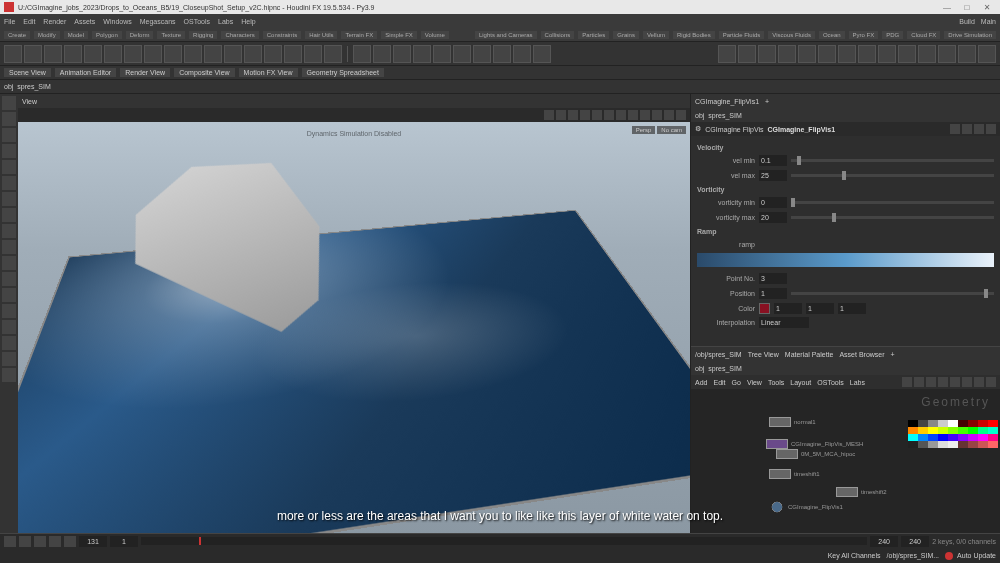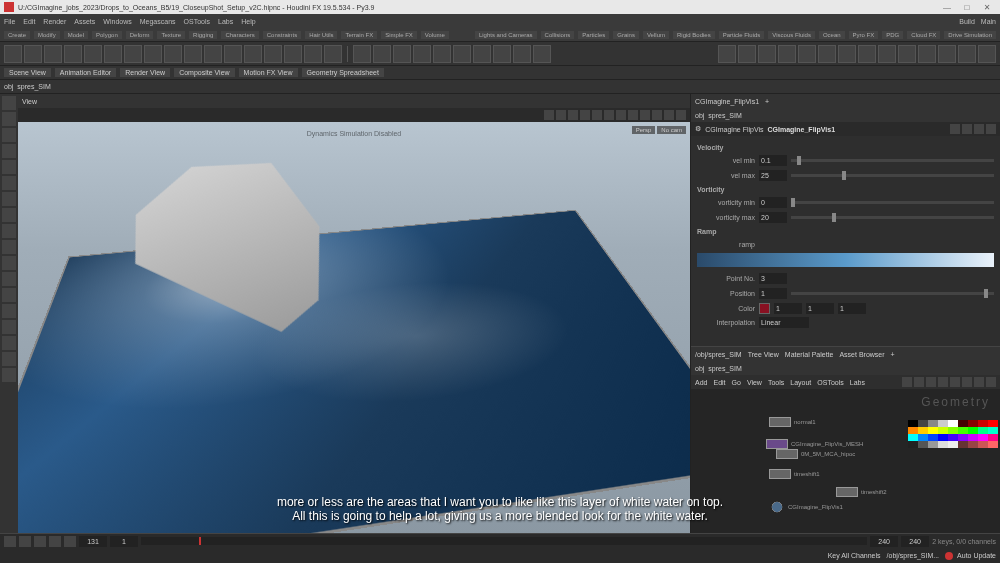--- a/index.html
+++ b/index.html
@@ -540,21 +540,20 @@
     <div class="cp" style="background: rgb(221, 221, 221);"></div>
     <div class="cp" style="background: rgb(238, 238, 238);"></div>
     <div class="cp" style="background: rgb(102, 51, 51);"></div>
     <div class="cp" style="background: rgb(153, 68, 68);"></div>
     <div class="cp" style="background: rgb(204, 85, 85);"></div>
     <div class="cp" style="background: rgb(255, 102, 102);"></div>
   </div>
 
 <div class="subtitle">
   <div class="en">more or less are the areas that I want you to like like this layer of white water on top.</div>
-  <div class="en">All this is going to help a lot, giving us a more blended look for the white water.</div>
 </div>
 
 <div class="timeline">
   <div class="tl-row1">
     <div class="tl-btn"></div>
     <div class="tl-btn"></div>
     <div class="tl-btn"></div>
     <div class="tl-btn"></div>
     <div class="tl-btn"></div>
     <div class="tl-frame">131</div>

